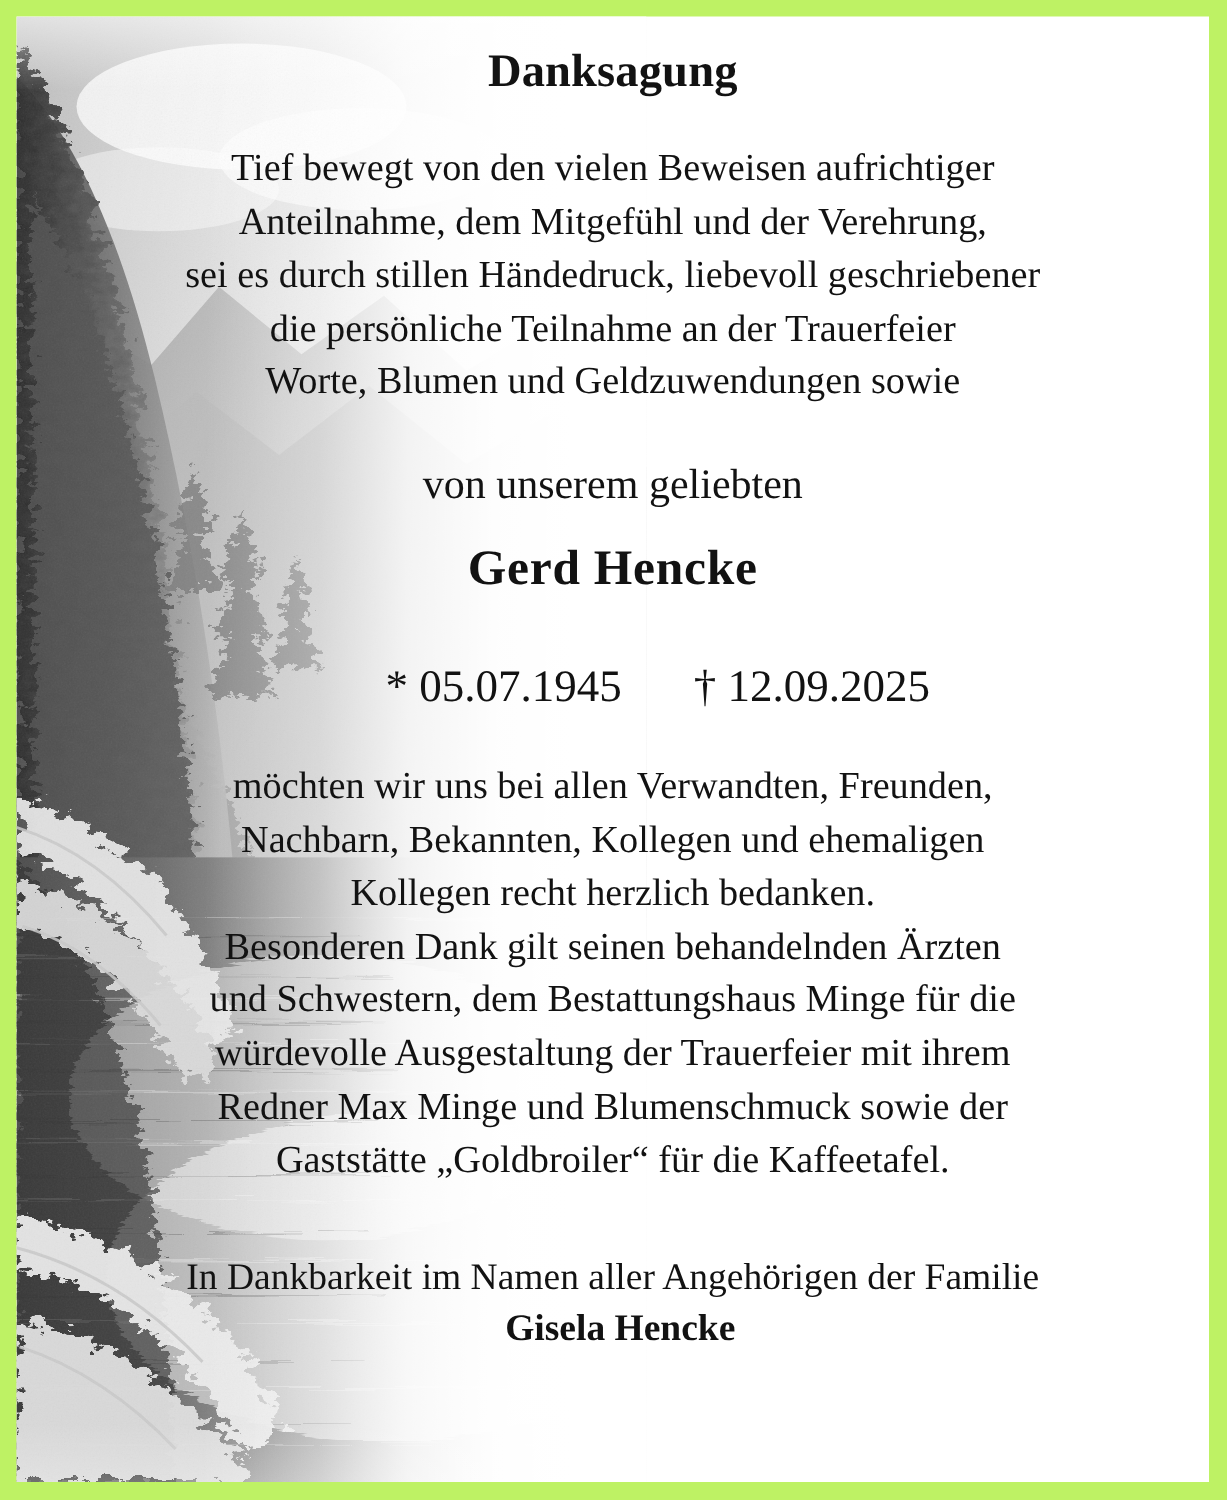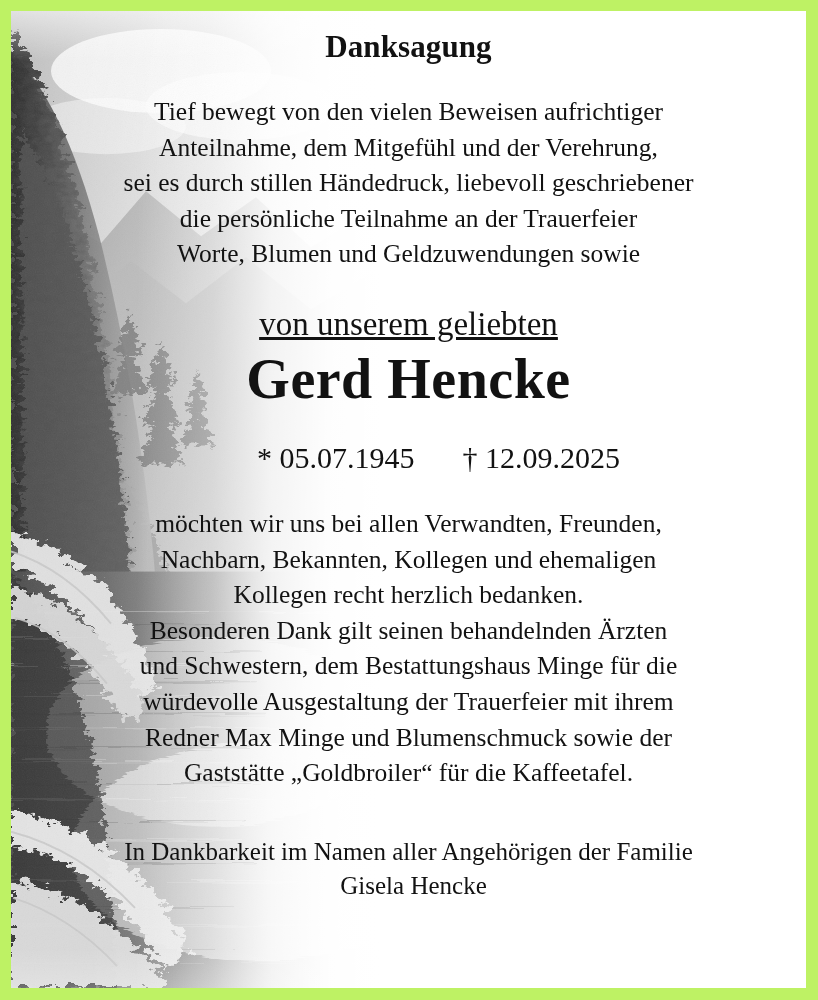--- a/index.html
+++ b/index.html
@@ -94,49 +94,48 @@
   .para {
     font-size: 25.5px;
     line-height: 35.6px;
     margin: 0;
   }
   .para .ln { display: block; white-space: nowrap; font-family: Liberation Serif, serif; }
 
   #para-intro { margin-top: 30px; }
 
   #lead-line {
-    font-size: 33px;
+    font-size: 28px;
     line-height: 30px;
     margin-top: 37px;
-    text-decoration: underline;
   }
 
   #deceased-name {
-    font-size: 56px;
+    font-size: 33px;
     font-weight: bold;
     line-height: 58px;
     letter-spacing: 0.5px;
     margin-top: 11px;
   }
 
   #dates {
     font-size: 30px;
     line-height: 32px;
     margin-top: 2px;
     white-space: pre;
   }
   #dates .gap { display: inline-block; width: 48px; }
 
   #para-thanks { }
   #para-thanks2 { margin-top: 0px; }
 
   #para-closing { margin-top: 44px; font-size: 25px; line-height: 34px; }
   #closing-name {
     display: block;
-    font-weight: normal;
+    font-weight: bold;
     font-size: 25px;
     line-height: 34px;
     margin-left: 10px;
   }
 </style>
 </head>
 <body>
 
 <div id="notice">
   <div id="card">

